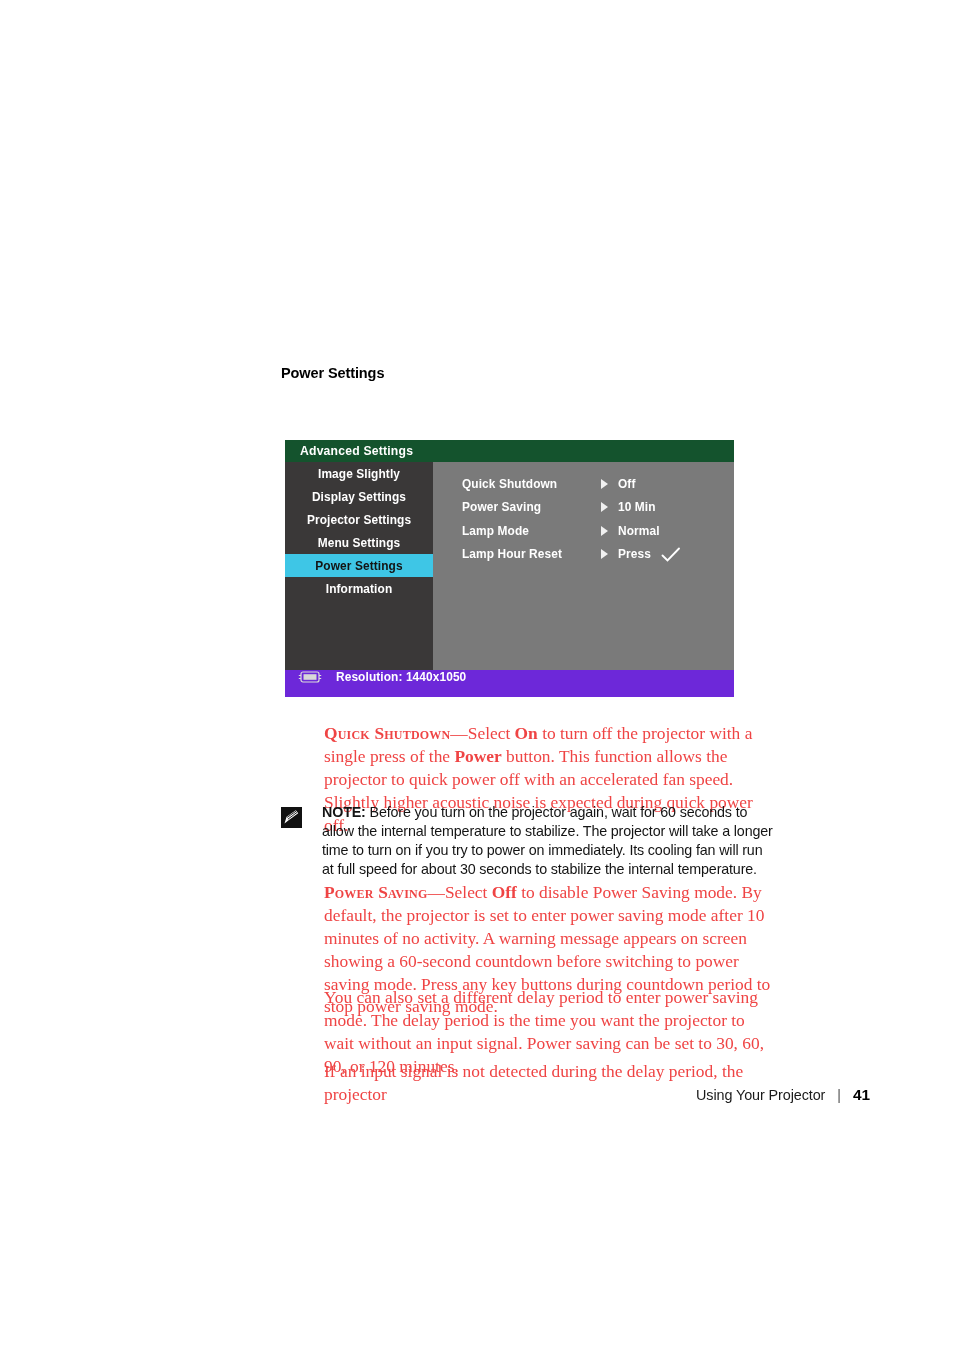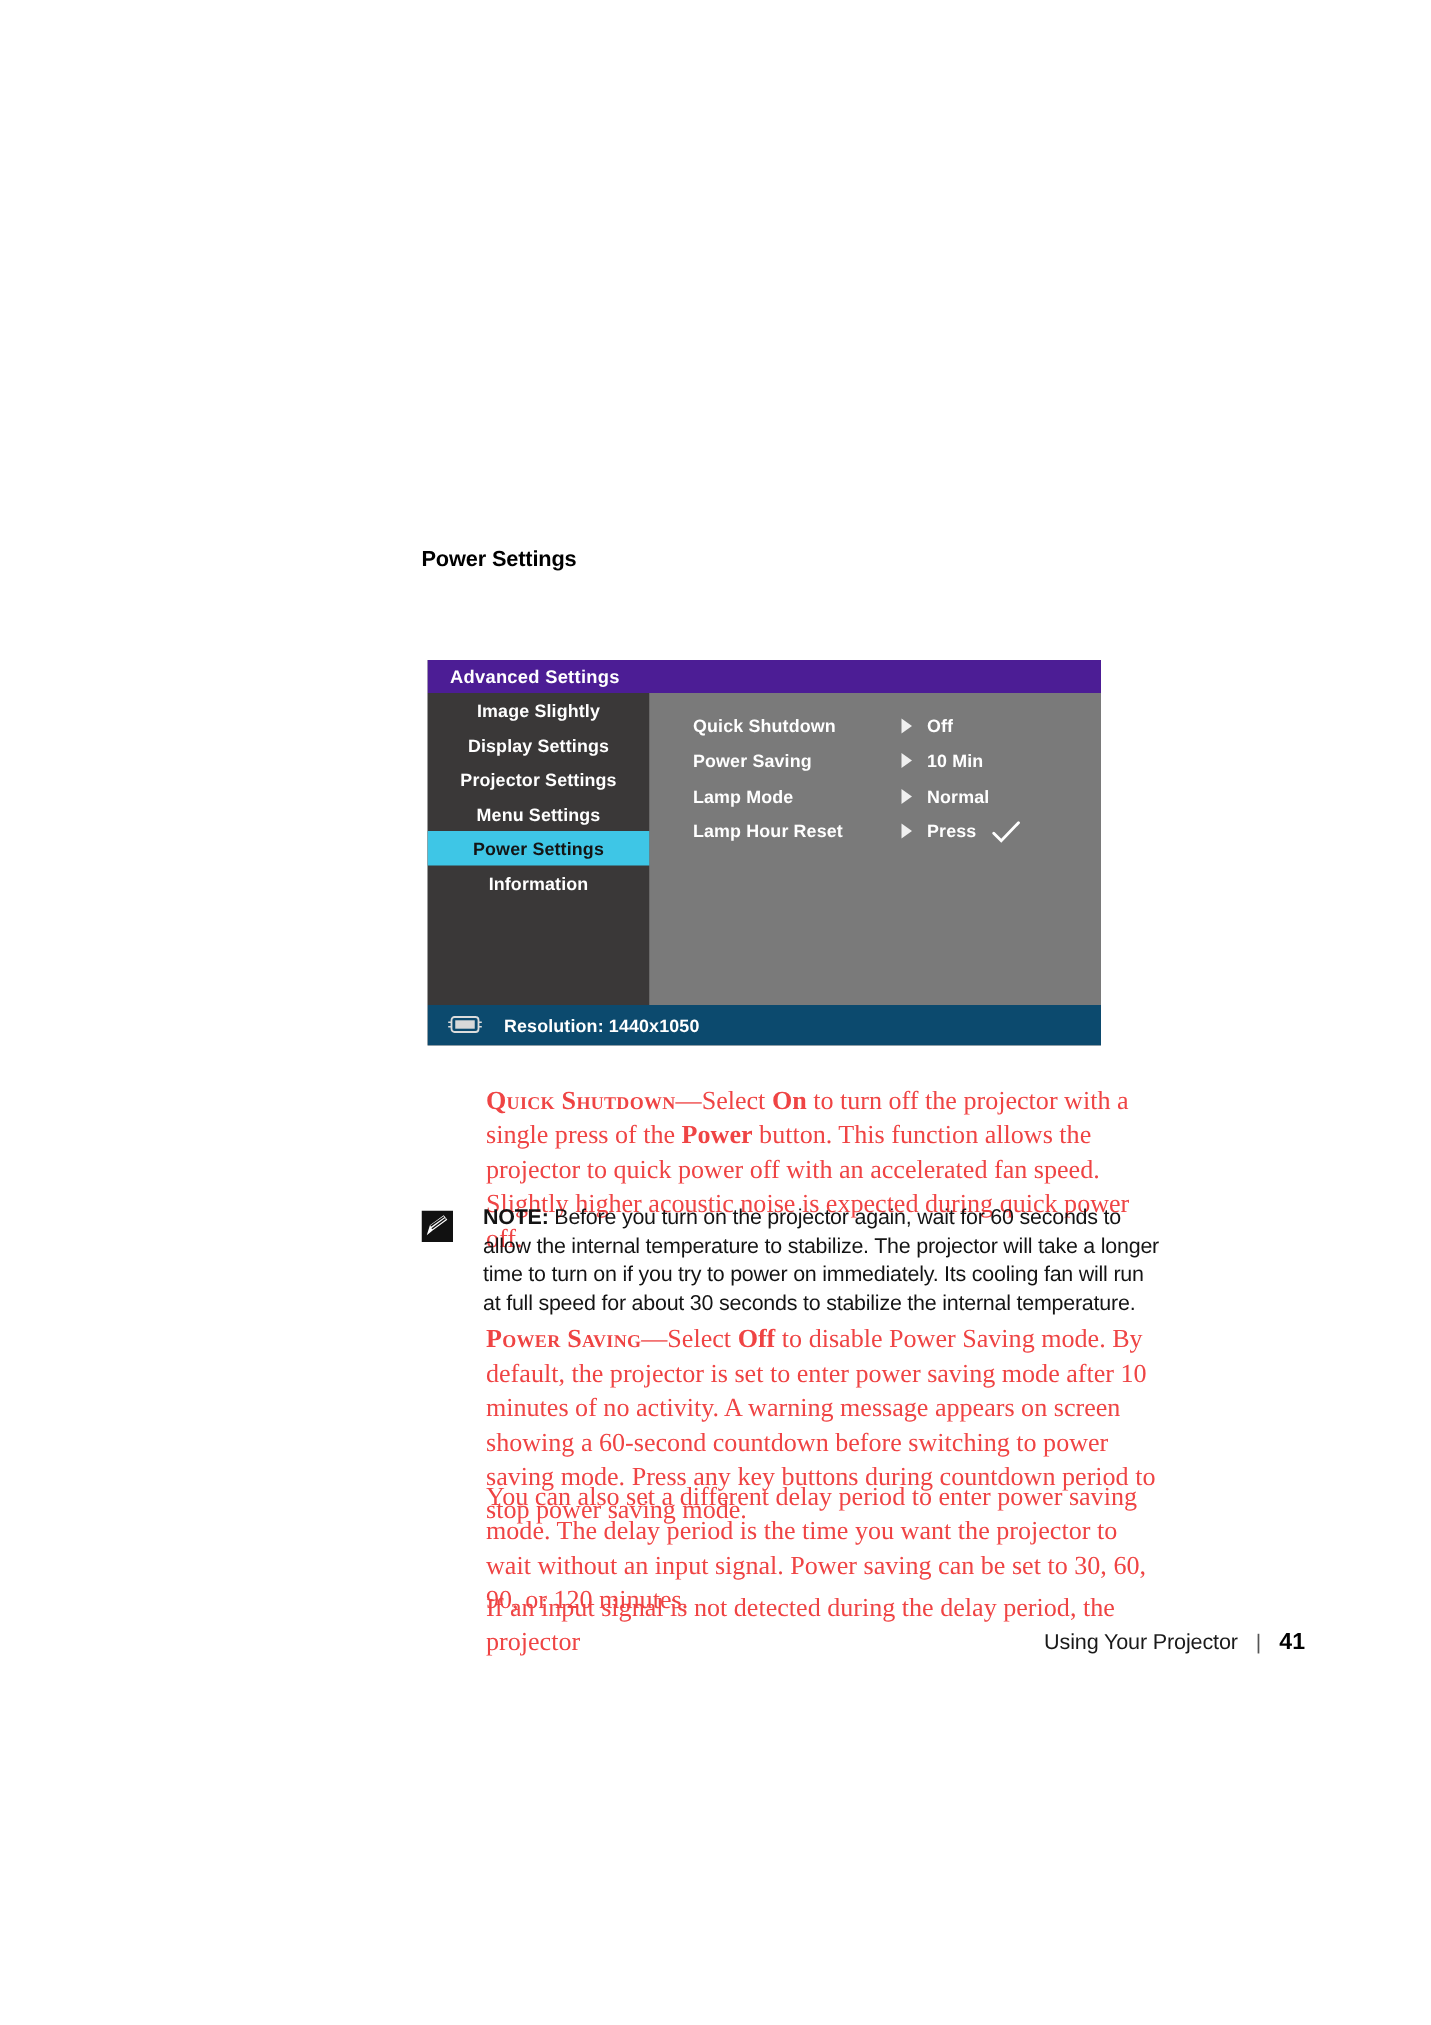--- a/index.html
+++ b/index.html
@@ -70,21 +70,21 @@
     height: 257px;
     background: #7a7a7a;
     font-family: "Liberation Sans", sans-serif;
     overflow: hidden;
   }
   .osd-titlebar {
     position: absolute;
     left: 0; top: 0;
     width: 543px;
     height: 22px;
-    background: #4c1d95;
+    background: #14532d;
     display: flex;
     align-items: center;
   }
   .osd-title {
     color: #ffffff;
     font-size: 12.2px;
     font-weight: bold;
     margin-left: 15px;
     letter-spacing: 0.2px;
   }
@@ -173,23 +173,23 @@
     left: 228px;
     top: 4px;
   }
 
   .osd-footer {
     position: absolute;
     left: 0;
     bottom: 0;
     width: 449px;
     height: 27px;
-    background: #0c4a6e;
-    display: flex;
-    align-items: center;
+    background: #6d28d9;
+    display: flex;
+    align-items: flex-start;
   }
   .osd-footer-icon {
     margin-left: 13px;
     width: 24px;
     height: 13px;
     flex: none;
   }
   .osd-footer-text {
     margin-left: 14px;
     color: #ffffff;

